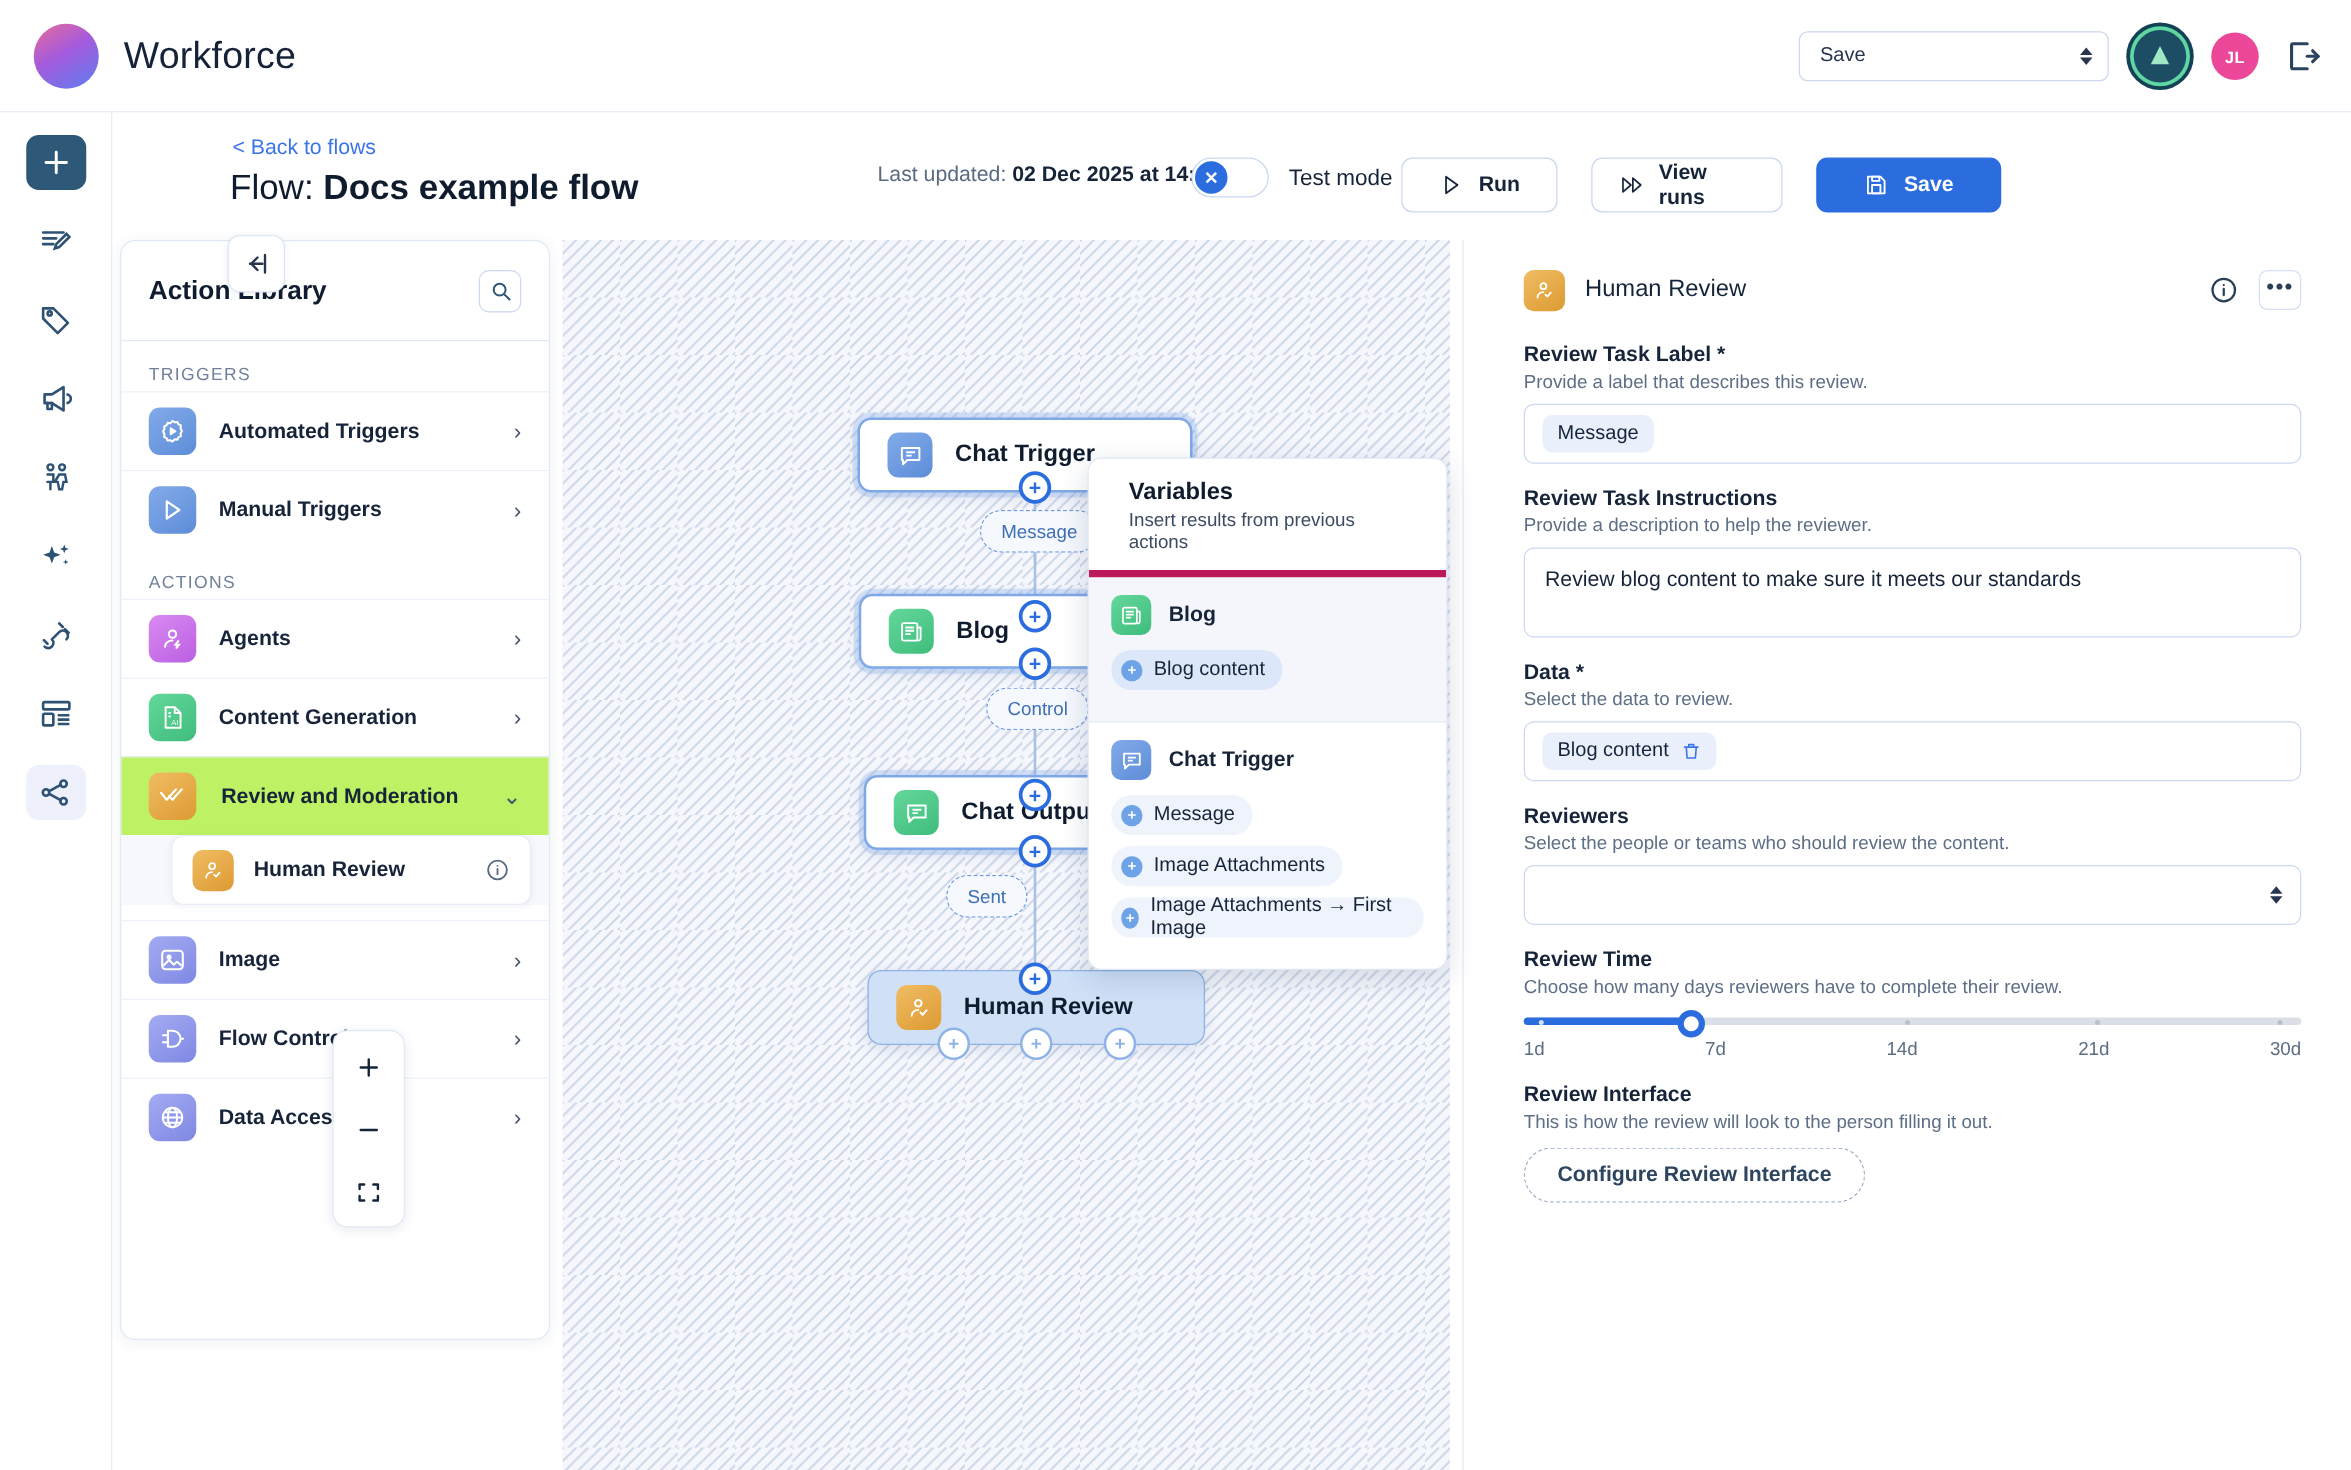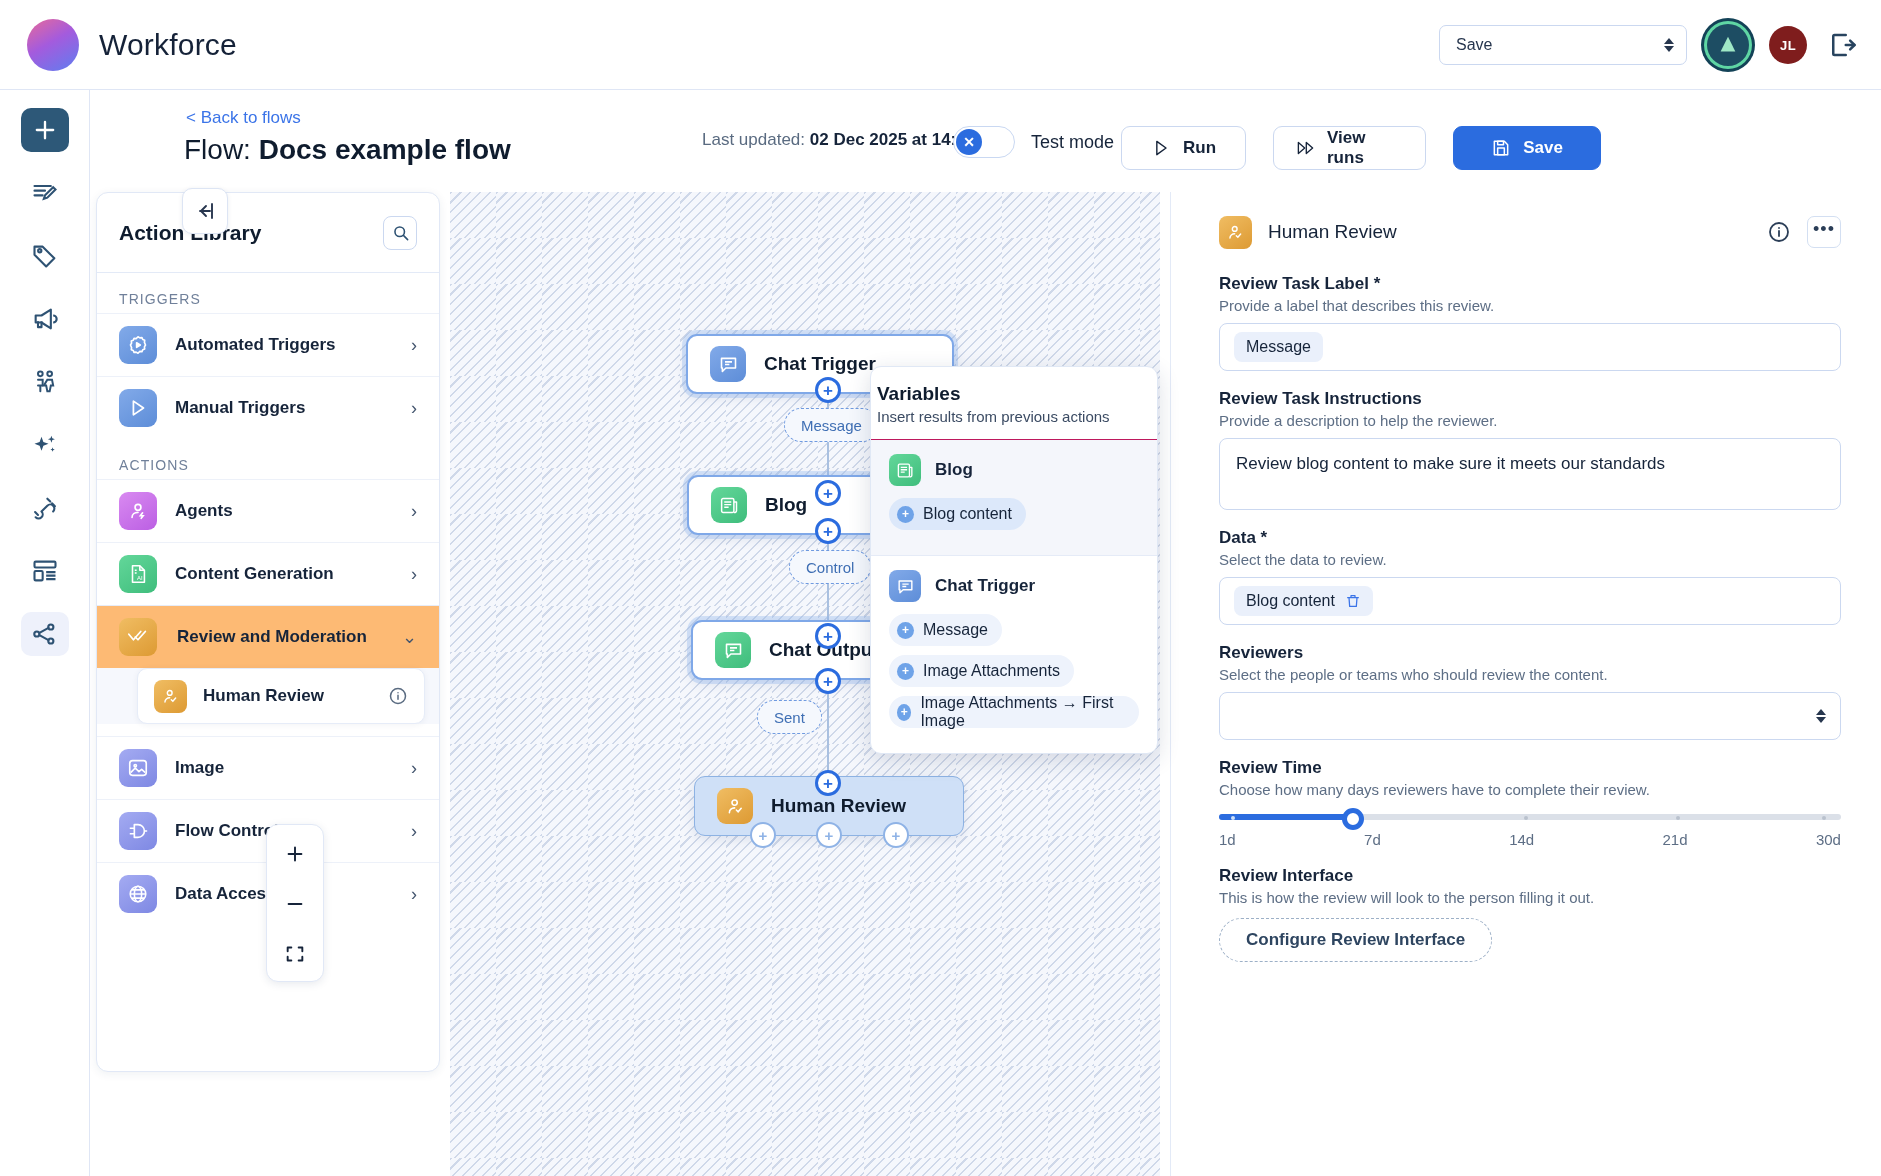--- a/index.html
+++ b/index.html
@@ -48,21 +48,21 @@
   .updown i.up { border-bottom: 6px solid currentColor; }
   .updown i.dn { border-top: 6px solid currentColor; }
 
   .ring-avatar {
     width: 42px; height: 42px; border-radius: 50%;
     background: #1d4d63; display: flex; align-items: center; justify-content: center;
     box-shadow: 0 0 0 3px #5fd6a4, 0 0 0 6px #134257;
   }
   .ring-avatar svg { width: 22px; height: 22px; }
   .user-avatar {
-    width: 38px; height: 38px; border-radius: 50%; background: #7f1d1d;
+    width: 38px; height: 38px; border-radius: 50%; background: #ec4899;
     color: #fff; font-size: 13px; font-weight: 600; letter-spacing: .5px;
     display: flex; align-items: center; justify-content: center;
   }
   .logout-icon { width: 30px; height: 30px; color: #28445f; cursor: pointer; }
 
   
   .rail {
     position: absolute; left: 0; top: 90px; width: 90px; height: 1086px;
     background: #fff; border-right: 1px solid #dfe6f5;
     display: flex; flex-direction: column; align-items: center; padding-top: 18px; gap: 19px;
@@ -123,21 +123,21 @@
   .search-btn {
     width: 34px; height: 34px; border: 1px solid #cbd8f0; border-radius: 8px;
     display: flex; align-items: center; justify-content: center; color: #2e5273; cursor: pointer;
   }
   .search-btn svg { width: 19px; height: 19px; }
   .sec-label { font-size: 14px; letter-spacing: 1.1px; color: #70809a; padding: 18px 22px 6px; }
   .lib-row {
     height: 63px; display: flex; align-items: center; gap: 18px; padding: 0 22px;
     border-top: 1px solid #edf1f9; cursor: pointer;
   }
-  .lib-row.grp { background: #fdba74; border-top: 1px solid #e6ecf8; gap: 20px; }
+  .lib-row.grp { background: #bef264; border-top: 1px solid #e6ecf8; gap: 20px; }
   .lib-icon {
     width: 38px; height: 38px; border-radius: 9px; display: flex; align-items: center; justify-content: center;
     color: #fff; flex: 0 0 auto;
   }
   .lib-icon svg { width: 22px; height: 22px; }
   .lib-name { font-size: 17px; font-weight: 700; color: #16243a; flex: 1; }
   .chev { color: #43556e; font-size: 18px; }
   .sub-row {
     margin: 0 14px 12px 40px; height: 56px; background: #fff; border: 1px solid #e6ecf8; border-radius: 10px;
     display: flex; align-items: center; gap: 16px; padding: 0 16px; box-shadow: 0 1px 6px rgba(30,50,90,.06);
@@ -196,21 +196,21 @@
   .zoomctl button { width: 36px; height: 34px; background: none; border: none; cursor: pointer; color: #16243a;
     display: flex; align-items: center; justify-content: center; }
   .zoomctl svg { width: 22px; height: 22px; }
 
   
   .vars {
     position: absolute; left: 780px; top: 276px; width: 288px;
     background: #fff; border: 1px solid #e0e8f5; border-radius: 11px;
     box-shadow: 0 6px 22px rgba(30,50,90,.16); z-index: 10; overflow: hidden;
   }
-  .vars-head { padding: 16px 6px 14px; border-bottom: 1px solid #be185d; }
+  .vars-head { padding: 16px 32px 14px; border-bottom: 6px solid #be185d; }
   .vars-title { font-size: 19px; font-weight: 700; color: #0f1c2e; }
   .vars-sub { font-size: 15px; color: #3b4b63; margin-top: 3px; }
   .vars-group { padding: 14px 18px 16px; }
   .vars-group.alt { background: #f4f6fb; border-bottom: 1px solid #e5ebf7; }
   .vars-grouphead { display: flex; align-items: center; gap: 14px; margin-bottom: 12px; }
   .vars-grouphead .lib-icon { width: 32px; height: 32px; border-radius: 8px; }
   .vars-grouphead .lib-icon svg { width: 19px; height: 19px; }
   .vars-gname { font-size: 17px; font-weight: 700; }
   .chip {
     display: inline-flex; align-items: center; gap: 9px; height: 32px; padding: 0 14px 0 8px;

